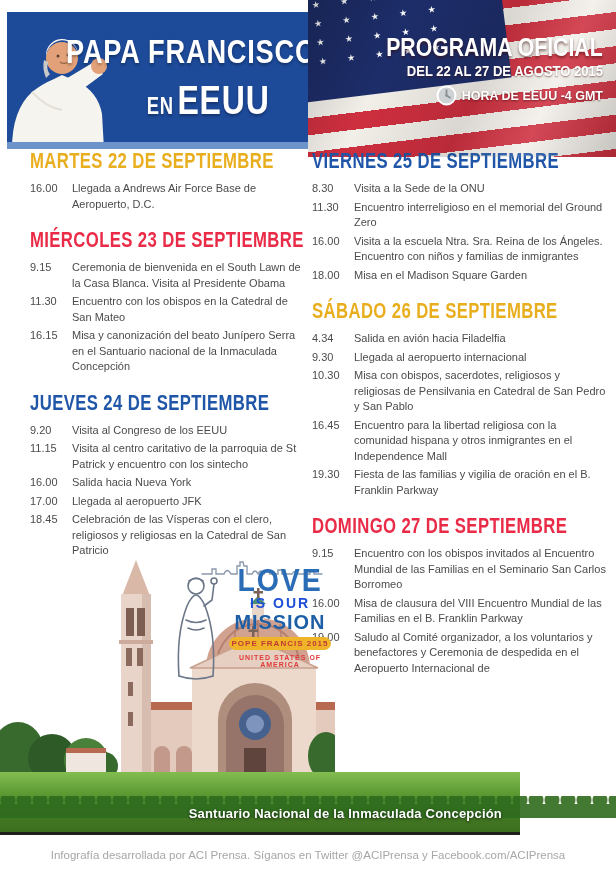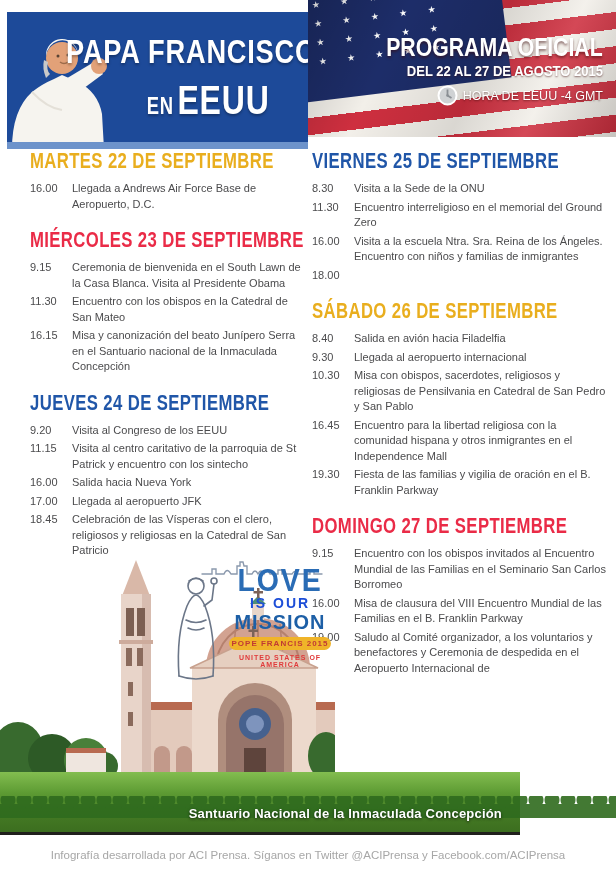--- a/index.html
+++ b/index.html
@@ -10,30 +10,30 @@
   .header{position:absolute;top:0;left:0;width:616px;height:137px;}
   .header-left{position:absolute;left:0;top:12px;width:308px;height:137px;background:#1d4a99;overflow:hidden;}
   .header-left .white-edge{position:absolute;left:0;top:0;width:7px;height:137px;background:#fff;z-index:6;}
   .header-strip{position:absolute;left:7px;top:130px;width:301px;height:7px;background:#6d93cb;z-index:5;}
   .pope-photo{position:absolute;left:2px;top:6px;z-index:2;}
   .title-line1{position:absolute;left:66px;top:20px;color:#fff;font-weight:bold;font-size:34px;white-space:nowrap;transform:scaleX(.8);transform-origin:left;letter-spacing:1px;text-shadow:0 2px 3px rgba(0,0,0,.3);z-index:3;}
   .title-line2{position:absolute;right:38px;top:66px;color:#fff;font-weight:bold;white-space:nowrap;transform:scaleX(.8);transform-origin:right;text-shadow:0 2px 3px rgba(0,0,0,.3);z-index:3;}
   .title-line2 .small{font-size:23px;letter-spacing:1px;}
   .title-line2 .big{font-size:40px;letter-spacing:1px;}
 
-  .header-right{position:absolute;left:308px;top:0;width:308px;height:137px;overflow:hidden;background:#7f1d1d;}
+  .header-right{position:absolute;left:308px;top:0;width:308px;height:157px;overflow:hidden;background:#7f1d1d;}
   .flag-stripes{position:absolute;left:-50px;top:-40px;width:460px;height:240px;transform:rotate(-7deg);
     background:repeating-linear-gradient(180deg,#ce2f3f 0 17px,#f2efe9 17px 34px);}
   .flag-canton{position:absolute;left:-36px;top:-46px;width:232px;height:138px;transform:rotate(-7deg);background:#1d2d69;z-index:2;}
   .flag-stars{position:absolute;left:14px;top:14px;color:#fff;font-size:9px;line-height:19px;letter-spacing:9px;white-space:pre-line;}
   .flag-shade{position:absolute;inset:0;z-index:3;pointer-events:none;
     background:linear-gradient(115deg,rgba(0,0,0,.20) 0%,rgba(255,255,255,0) 28%,rgba(0,0,0,.10) 55%,rgba(255,255,255,.12) 75%,rgba(0,0,0,.18) 100%);}
   .program-title{position:absolute;right:13px;top:33px;z-index:4;color:#fff;font-weight:bold;font-size:25px;white-space:nowrap;transform:scaleX(.85);transform-origin:right;text-shadow:0 2px 3px rgba(60,10,10,.55);}
   .program-dates{position:absolute;right:13px;top:63px;z-index:4;color:#fff;font-weight:bold;font-size:14.5px;white-space:nowrap;transform:scaleX(.9);transform-origin:right;text-shadow:0 1px 2px rgba(60,10,10,.55);}
-  .timezone-row{position:absolute;right:13px;top:85px;z-index:4;display:flex;align-items:center;gap:5px;color:#fff;font-weight:normal;font-size:12.5px;white-space:nowrap;text-shadow:0 1px 2px rgba(60,10,10,.6);}
+  .timezone-row{position:absolute;right:13px;top:85px;z-index:4;display:flex;align-items:center;gap:5px;color:#fff;font-weight:bold;font-size:12.5px;white-space:nowrap;text-shadow:0 1px 2px rgba(60,10,10,.6);}
 
   
   .col{position:absolute;top:148px;}
   .col-left{left:30px;width:272px;}
   .col-right{left:312px;width:295px;}
   .day{margin-bottom:15px;}
   .day-title{margin:0 0 7px 0;font-size:22px;font-weight:bold;white-space:nowrap;transform:scaleX(.76);transform-origin:left;letter-spacing:.5px;}
   .c-gold{color:#e9ae1e;}
   .c-red{color:#ea2b47;}
   .c-blue{color:#2056a8;}
@@ -177,27 +177,28 @@
       <div class="event">
         <span class="time">11.30</span>
         <span class="desc">Encuentro interreligioso en el memorial del Ground Zero</span>
       </div>
       <div class="event">
         <span class="time">16.00</span>
         <span class="desc">Visita a la escuela Ntra. Sra. Reina de los Ángeles. Encuentro con niños y familias de inmigrantes</span>
       </div>
       <div class="event">
         <span class="time">18.00</span>
+        <span class="desc">Misa en el Madison Square Garden</span>
       </div>
     </section>
 
     <section class="day">
       <h2 class="day-title c-gold">SÁBADO 26 DE SEPTIEMBRE</h2>
       <div class="event">
-        <span class="time">8.40</span>
+        <span class="time">4.34</span>
         <span class="desc">Salida en avión hacia Filadelfia</span>
       </div>
       <div class="event">
         <span class="time">9.30</span>
         <span class="desc">Llegada al aeropuerto internacional</span>
       </div>
       <div class="event">
         <span class="time">10.30</span>
         <span class="desc">Misa con obispos, sacerdotes, religiosos y religiosas de Pensilvania en Catedral de San Pedro y San Pablo</span>
       </div>

